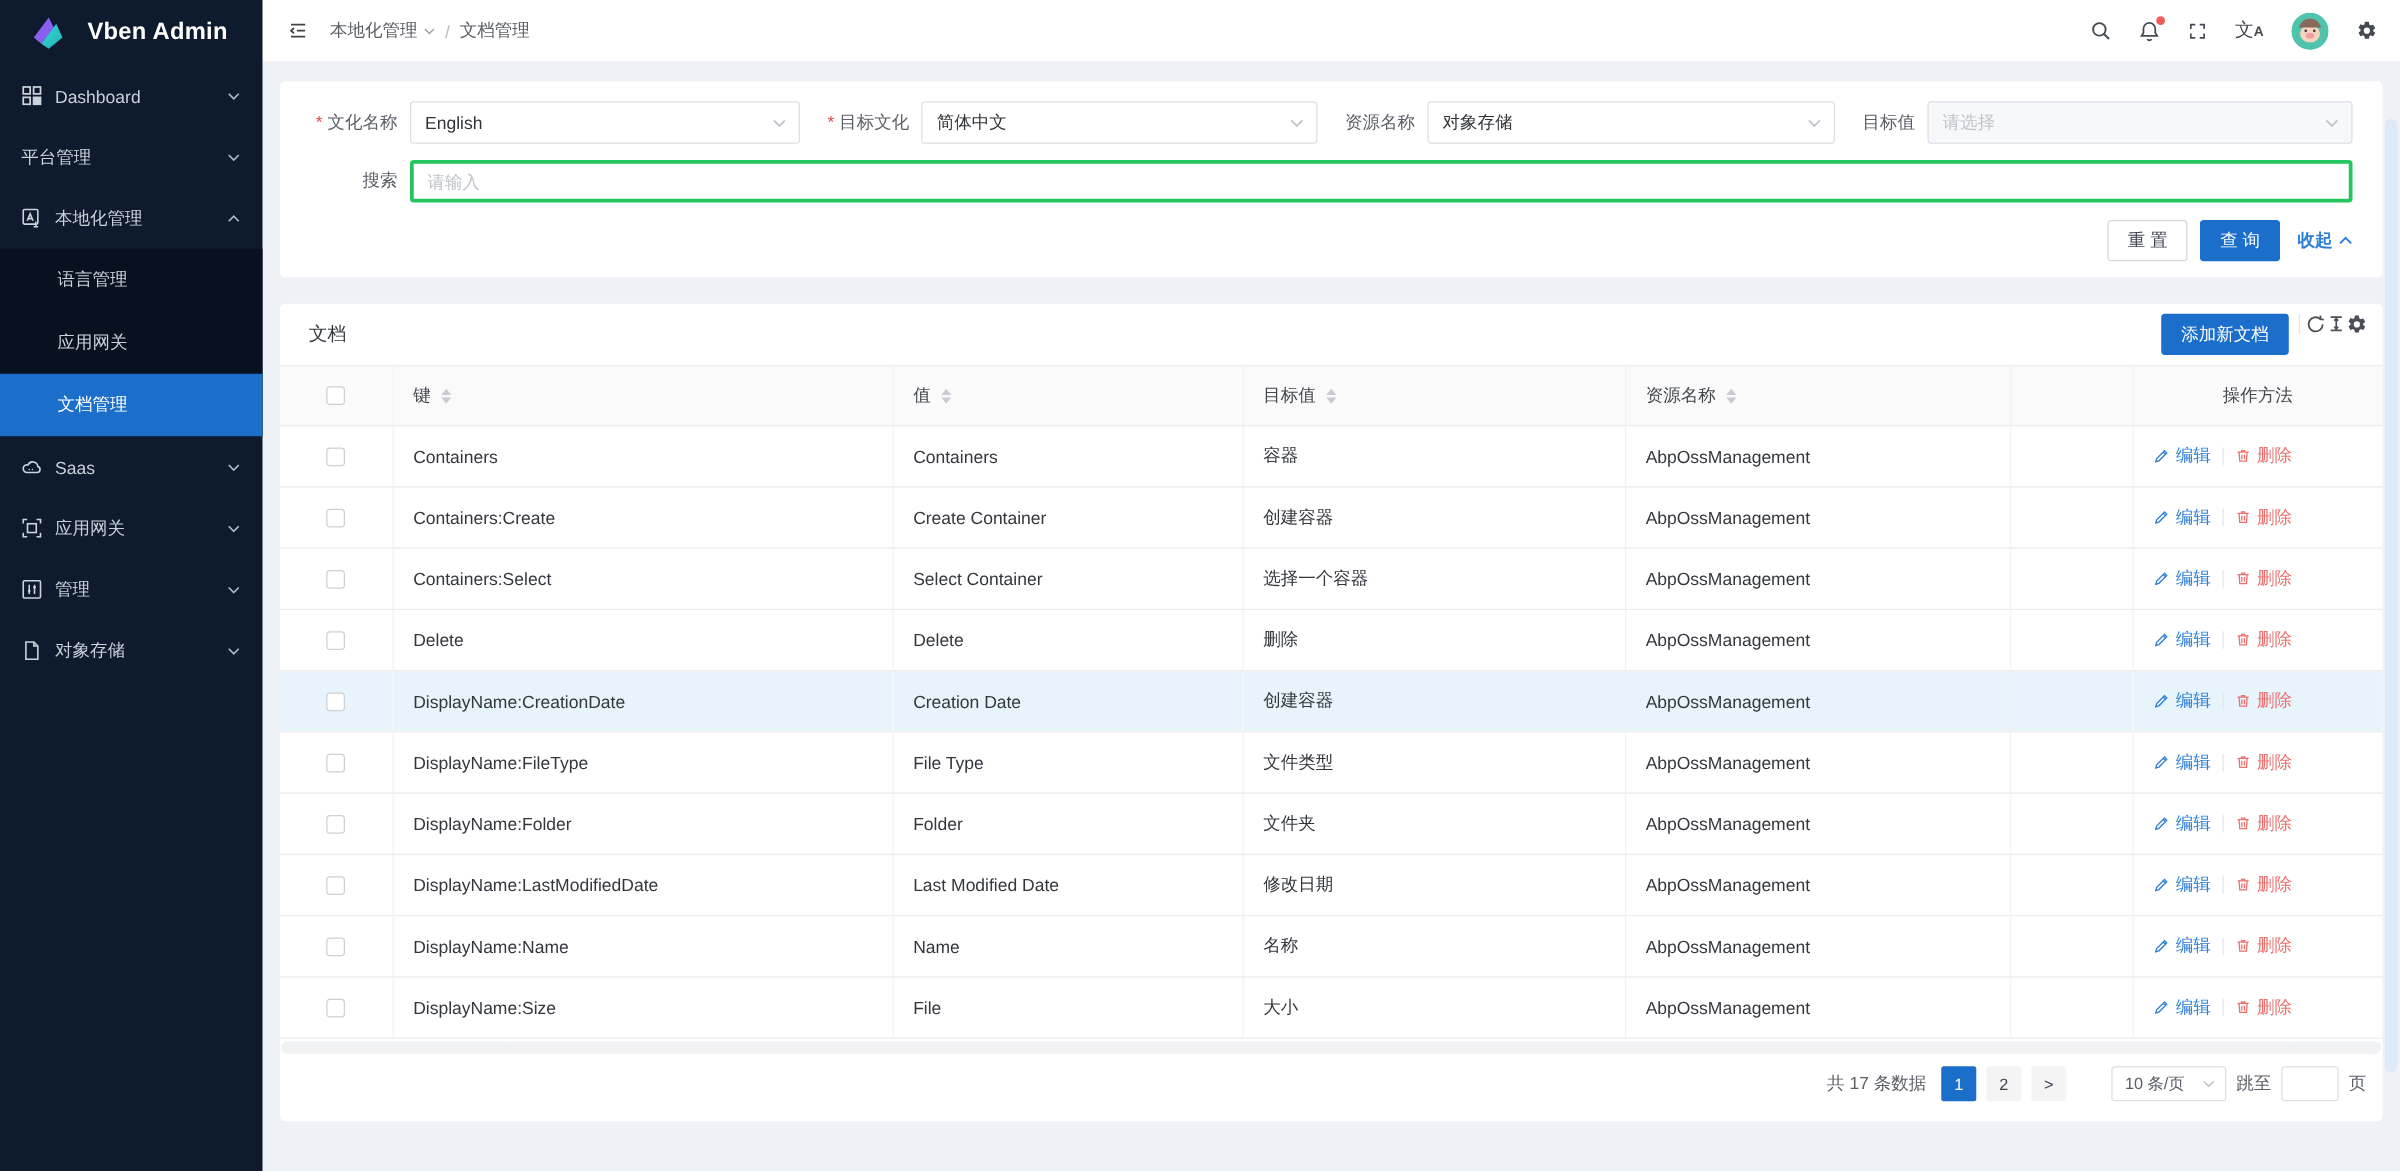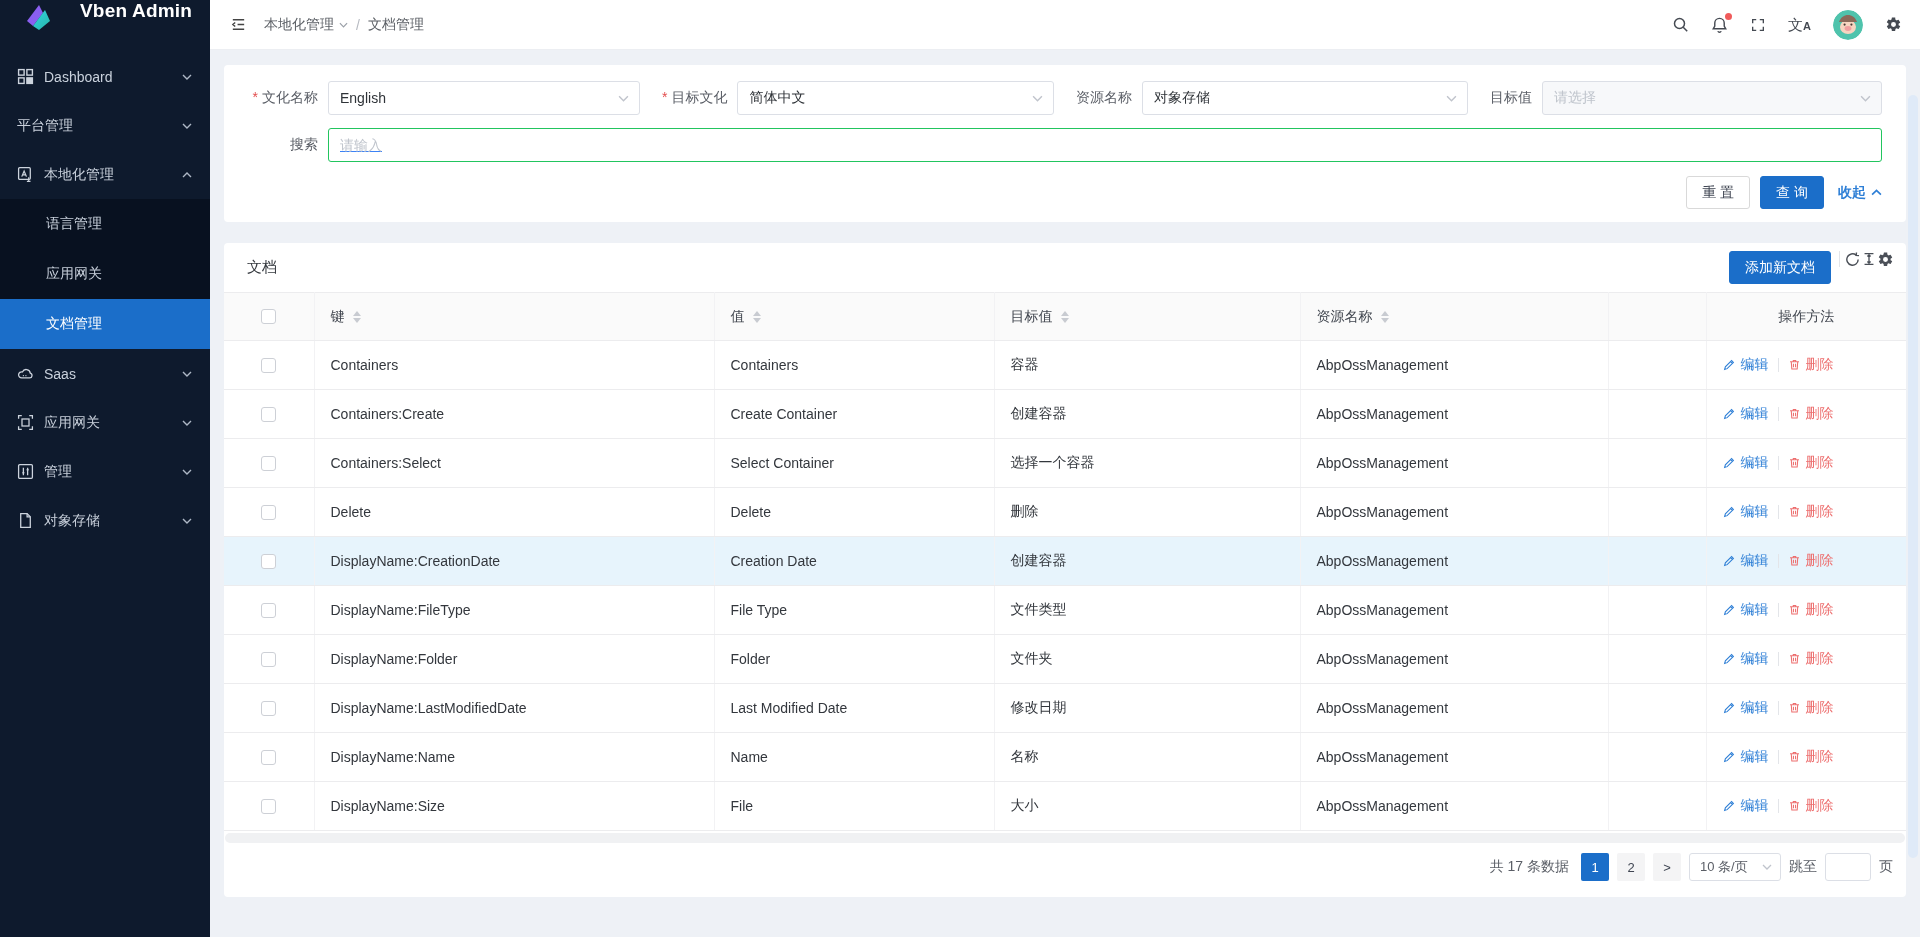--- a/index.html
+++ b/index.html
@@ -2,21 +2,21 @@
 <html><head>
 <meta charset="utf-8">
 <style>
   * { margin:0; padding:0; box-sizing:border-box; }
   html,body { width:1920px; height:937px; overflow:hidden; }
   body { font-family:"Liberation Sans","DejaVu Sans",sans-serif; font-size:14px; color:#3f4552; background:#eef1f6; position:relative; }
   svg { display:block; }
 
   
   .sidebar { position:absolute; left:0; top:0; width:210px; height:937px; background:#0e1a2d; z-index:5; }
-  .logo { height:52px; display:flex; gap:26px; padding-left:20px; }
+  .logo { height:52px; display:flex; align-items:center; gap:16px; padding-left:20px; }
   .logo-text { color:#fff; font-size:19px; font-weight:bold; letter-spacing:.2px; }
   .menu-item { height:49px; display:flex; align-items:center; padding:0 18px 0 17px; color:#c9d1dc; cursor:pointer; }
   .menu-item .mi-icon { width:17px; height:17px; margin-right:10px; flex:0 0 auto; }
   .menu-item .mi-label { flex:1; font-size:14px; }
   .menu-item .mi-arrow { width:10px; height:6px; color:#aeb8c6; }
   .submenu { background:#081120; }
   .submenu .menu-item { padding-left:46px; height:50px; }
   .submenu .menu-item.active { background:#1b6ec9; color:#fff; }
 
   
@@ -42,21 +42,21 @@
   .field { display:flex; align-items:center; }
   .f-label { color:#5a5e66; margin-right:10px; white-space:nowrap; display:flex; justify-content:flex-end; }
   .f-label.w1 { min-width:70px; }
   .f-label.required::before { content:"*"; color:#e34d4d; margin-right:4px; }
   .sel { flex:1; height:34px; border:1px solid #dcdfe6; border-radius:3px; background:#fff; display:flex; align-items:center; padding:0 10px 0 11px; cursor:pointer; }
   .sel-val { flex:1; color:#2f3338; }
   .sel-val.placeholder { color:#bfc4cc; }
   .sel.disabled { background:#f7f8fa; }
   .sel-caret { color:#c0c4cc; }
   .search-row { display:flex; align-items:center; margin-top:13px; }
-  .txt { flex:1; height:34px; border:1px solid #22c55e; border-radius:3px; padding:0 11px; font-size:14px; color:#3b82f6; font-family:inherit;text-decoration:underline; }
+  .txt { flex:1; height:34px; border:3px solid #22c55e; border-radius:3px; padding:0 11px; font-size:14px; color:#7f1d1d; font-family:inherit; }
   .txt::placeholder { color:#bfc4cc; }
   .form-actions { display:flex; justify-content:flex-end; align-items:center; gap:10px; margin-top:14px; }
   .btn { height:33px; padding:0 15px; border-radius:3px; font-size:14px; font-family:inherit; cursor:pointer; }
   .btn.default { background:#fff; border:1px solid #d9d9d9; color:#3f4552; }
   .btn.primary { background:#1b6ec9; border:1px solid #1b6ec9; color:#fff; }
   .collapse-link { display:flex; align-items:center; gap:5px; color:#2e7fd6; cursor:pointer; margin-left:4px; font-weight:bold; }
 
   
   .table-card { padding-bottom:6px; }
   .card-head { height:49px; display:flex; align-items:center; padding:0 12px 0 23px; }
@@ -84,21 +84,21 @@
   .link { display:inline-flex; align-items:center; gap:5px; cursor:pointer; }
   .link.edit { color:#2e7fd6; }
   .link.del { color:#ed6f6f; }
   .act-divider { width:1px; height:14px; background:#e3e5e9; }
 
   .h-scrollbar { height:10px; background:#f0f1f3; border-radius:5px; margin:2px 1px 0; }
   .pager { display:flex; justify-content:flex-end; align-items:center; gap:8px; padding:10px 13px 10px; color:#5a5e66; }
   .pager .total { margin-right:4px; }
   .page { min-width:28px; height:28px; border:none; border-radius:2px; background:#f4f4f5; color:#3f4552; font-size:13px; font-family:inherit; cursor:pointer; }
   .page.active { background:#1b6ec9; color:#fff; }
-  .size-select { width:92px; height:28px; border:1px solid #dcdfe6; border-radius:3px; display:flex; align-items:center; padding:0 8px 0 10px; cursor:pointer; font-size:13px; color:#5a5e66; }
+  .size-select { width:92px; height:28px; border:1px solid #dcdfe6; border-radius:3px; display:flex; align-items:center; padding:0 8px 0 10px; cursor:pointer; font-size:13px; color:#5a5e66;margin-left:28px; }
   .size-select span { flex:1; }
   .jump { width:46px; height:28px; border:1px solid #dcdfe6; border-radius:3px; }
 
   .v-scrollbar { position:absolute; right:2px; top:95px; width:10px; height:763px; background:#dfeaf8; border-radius:5px; z-index:9; }
 </style>
 </head>
 <body>
 
 <aside class="sidebar">
   <div class="logo">

